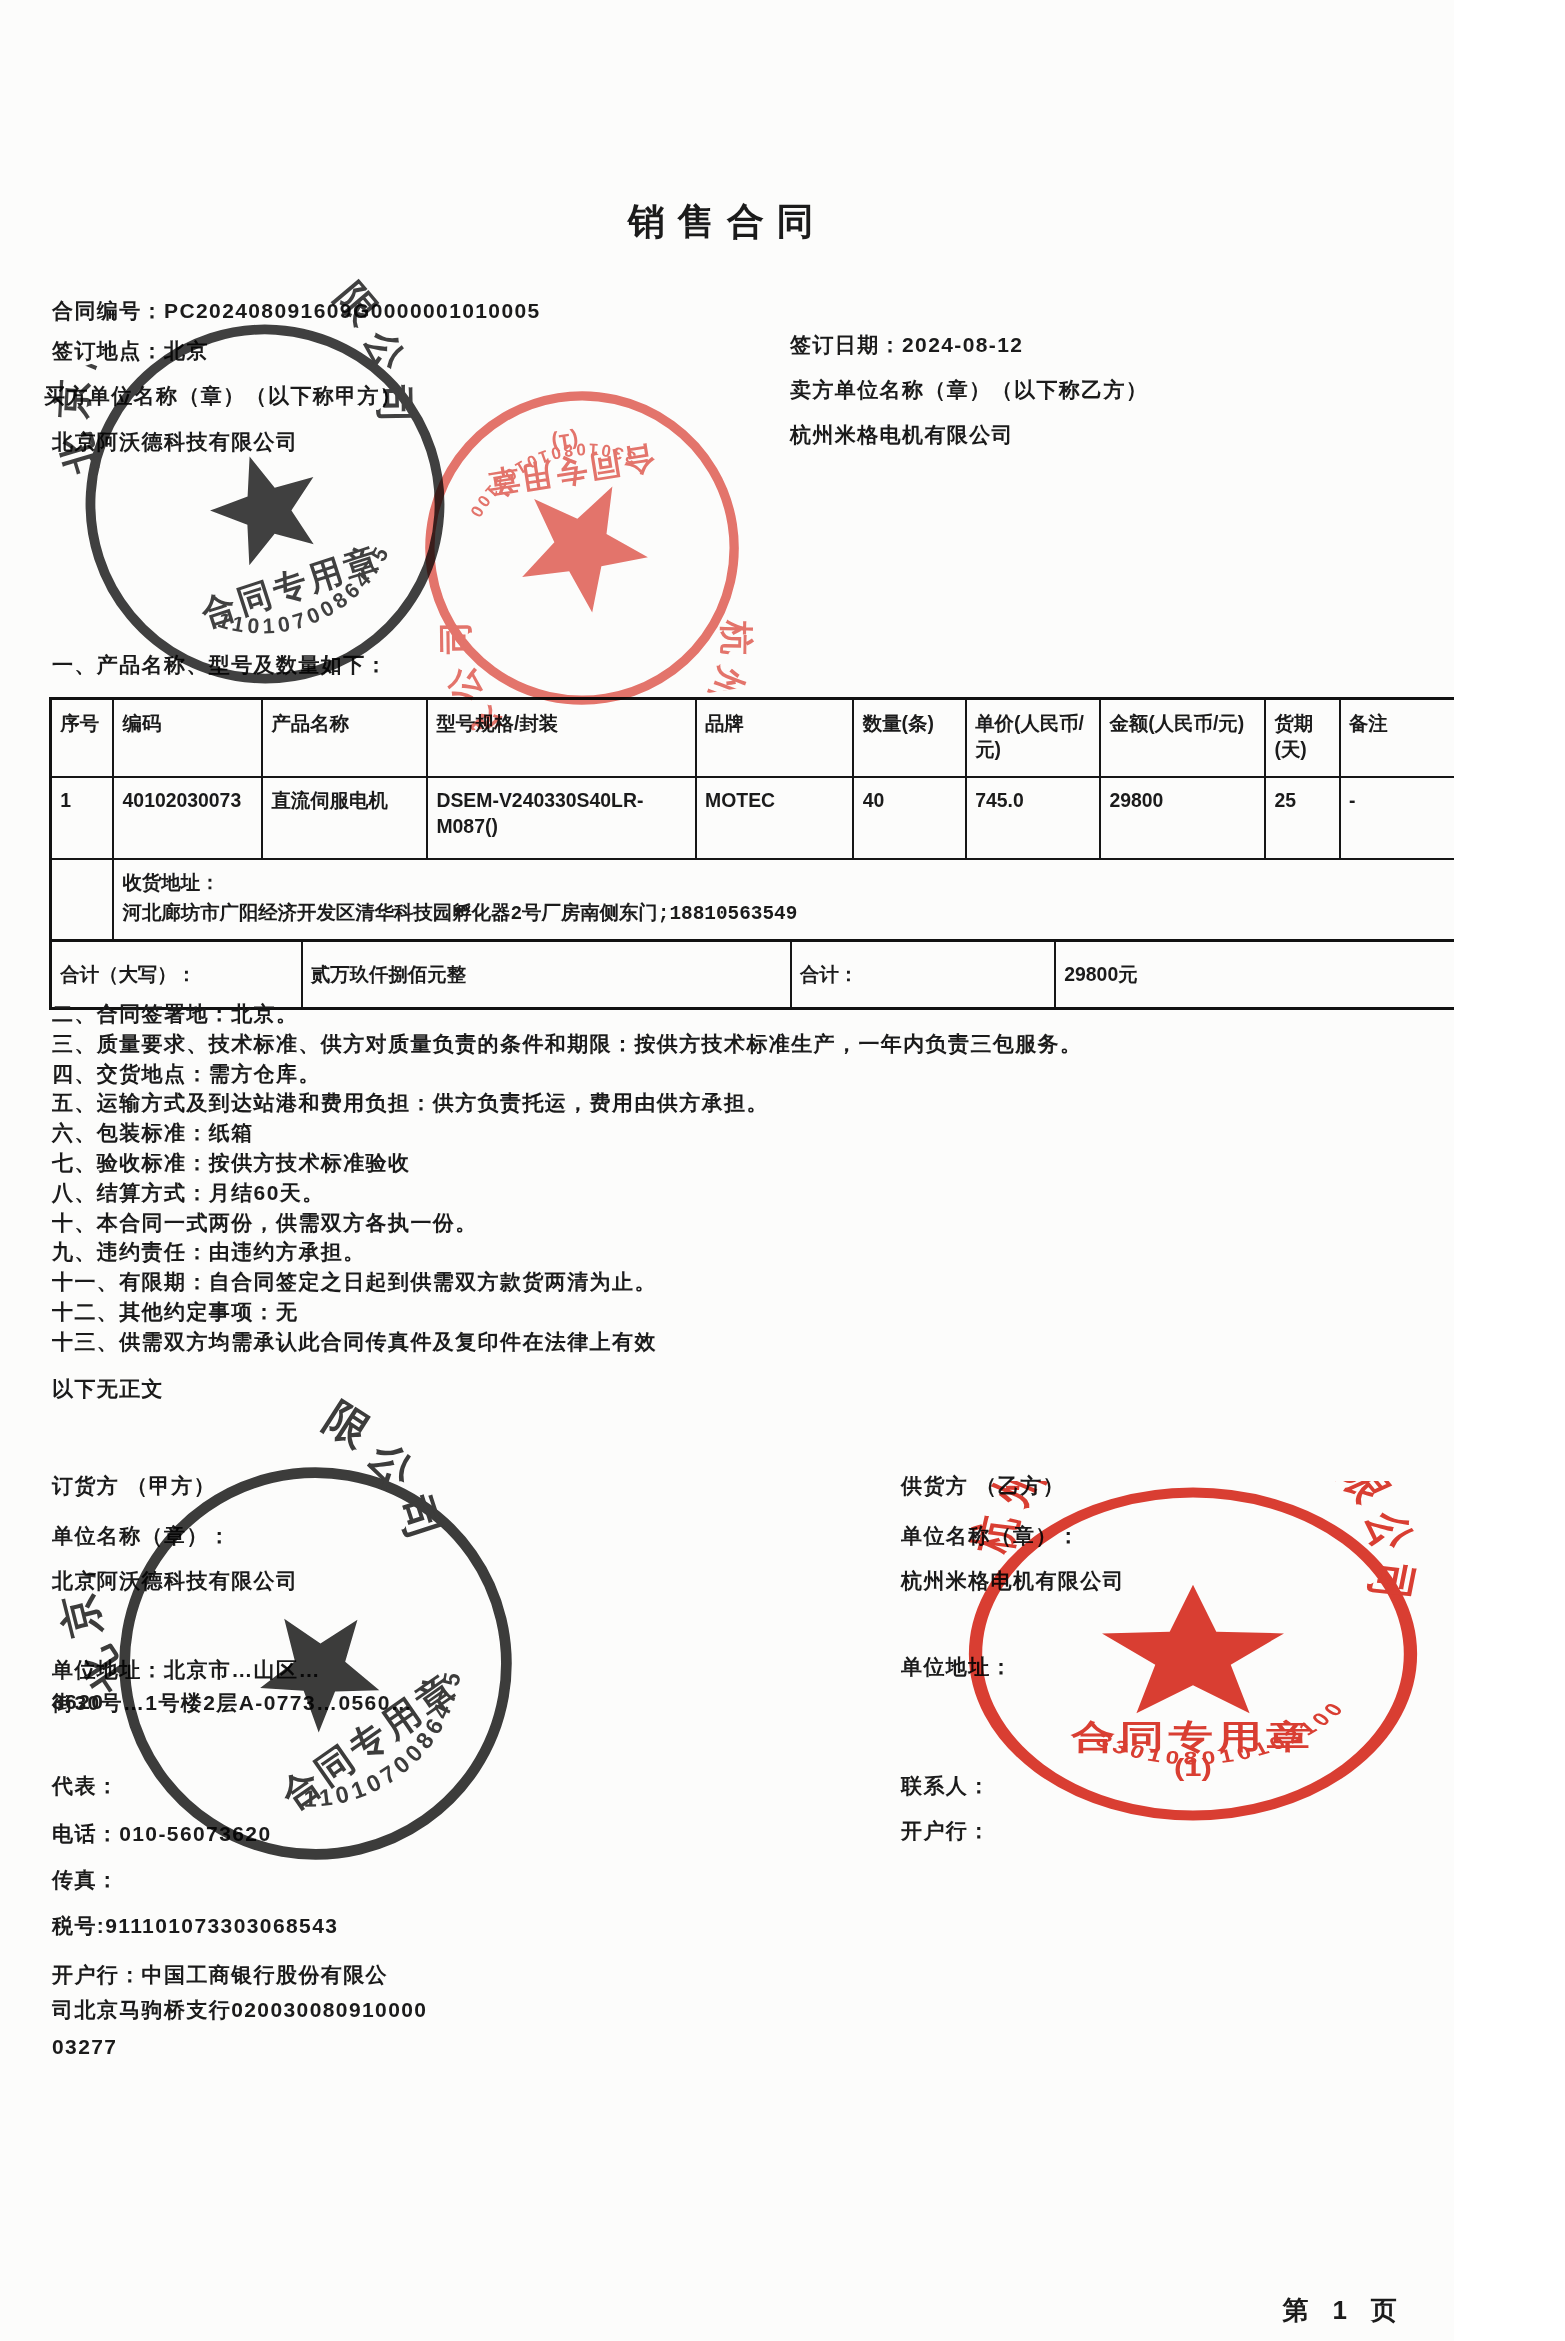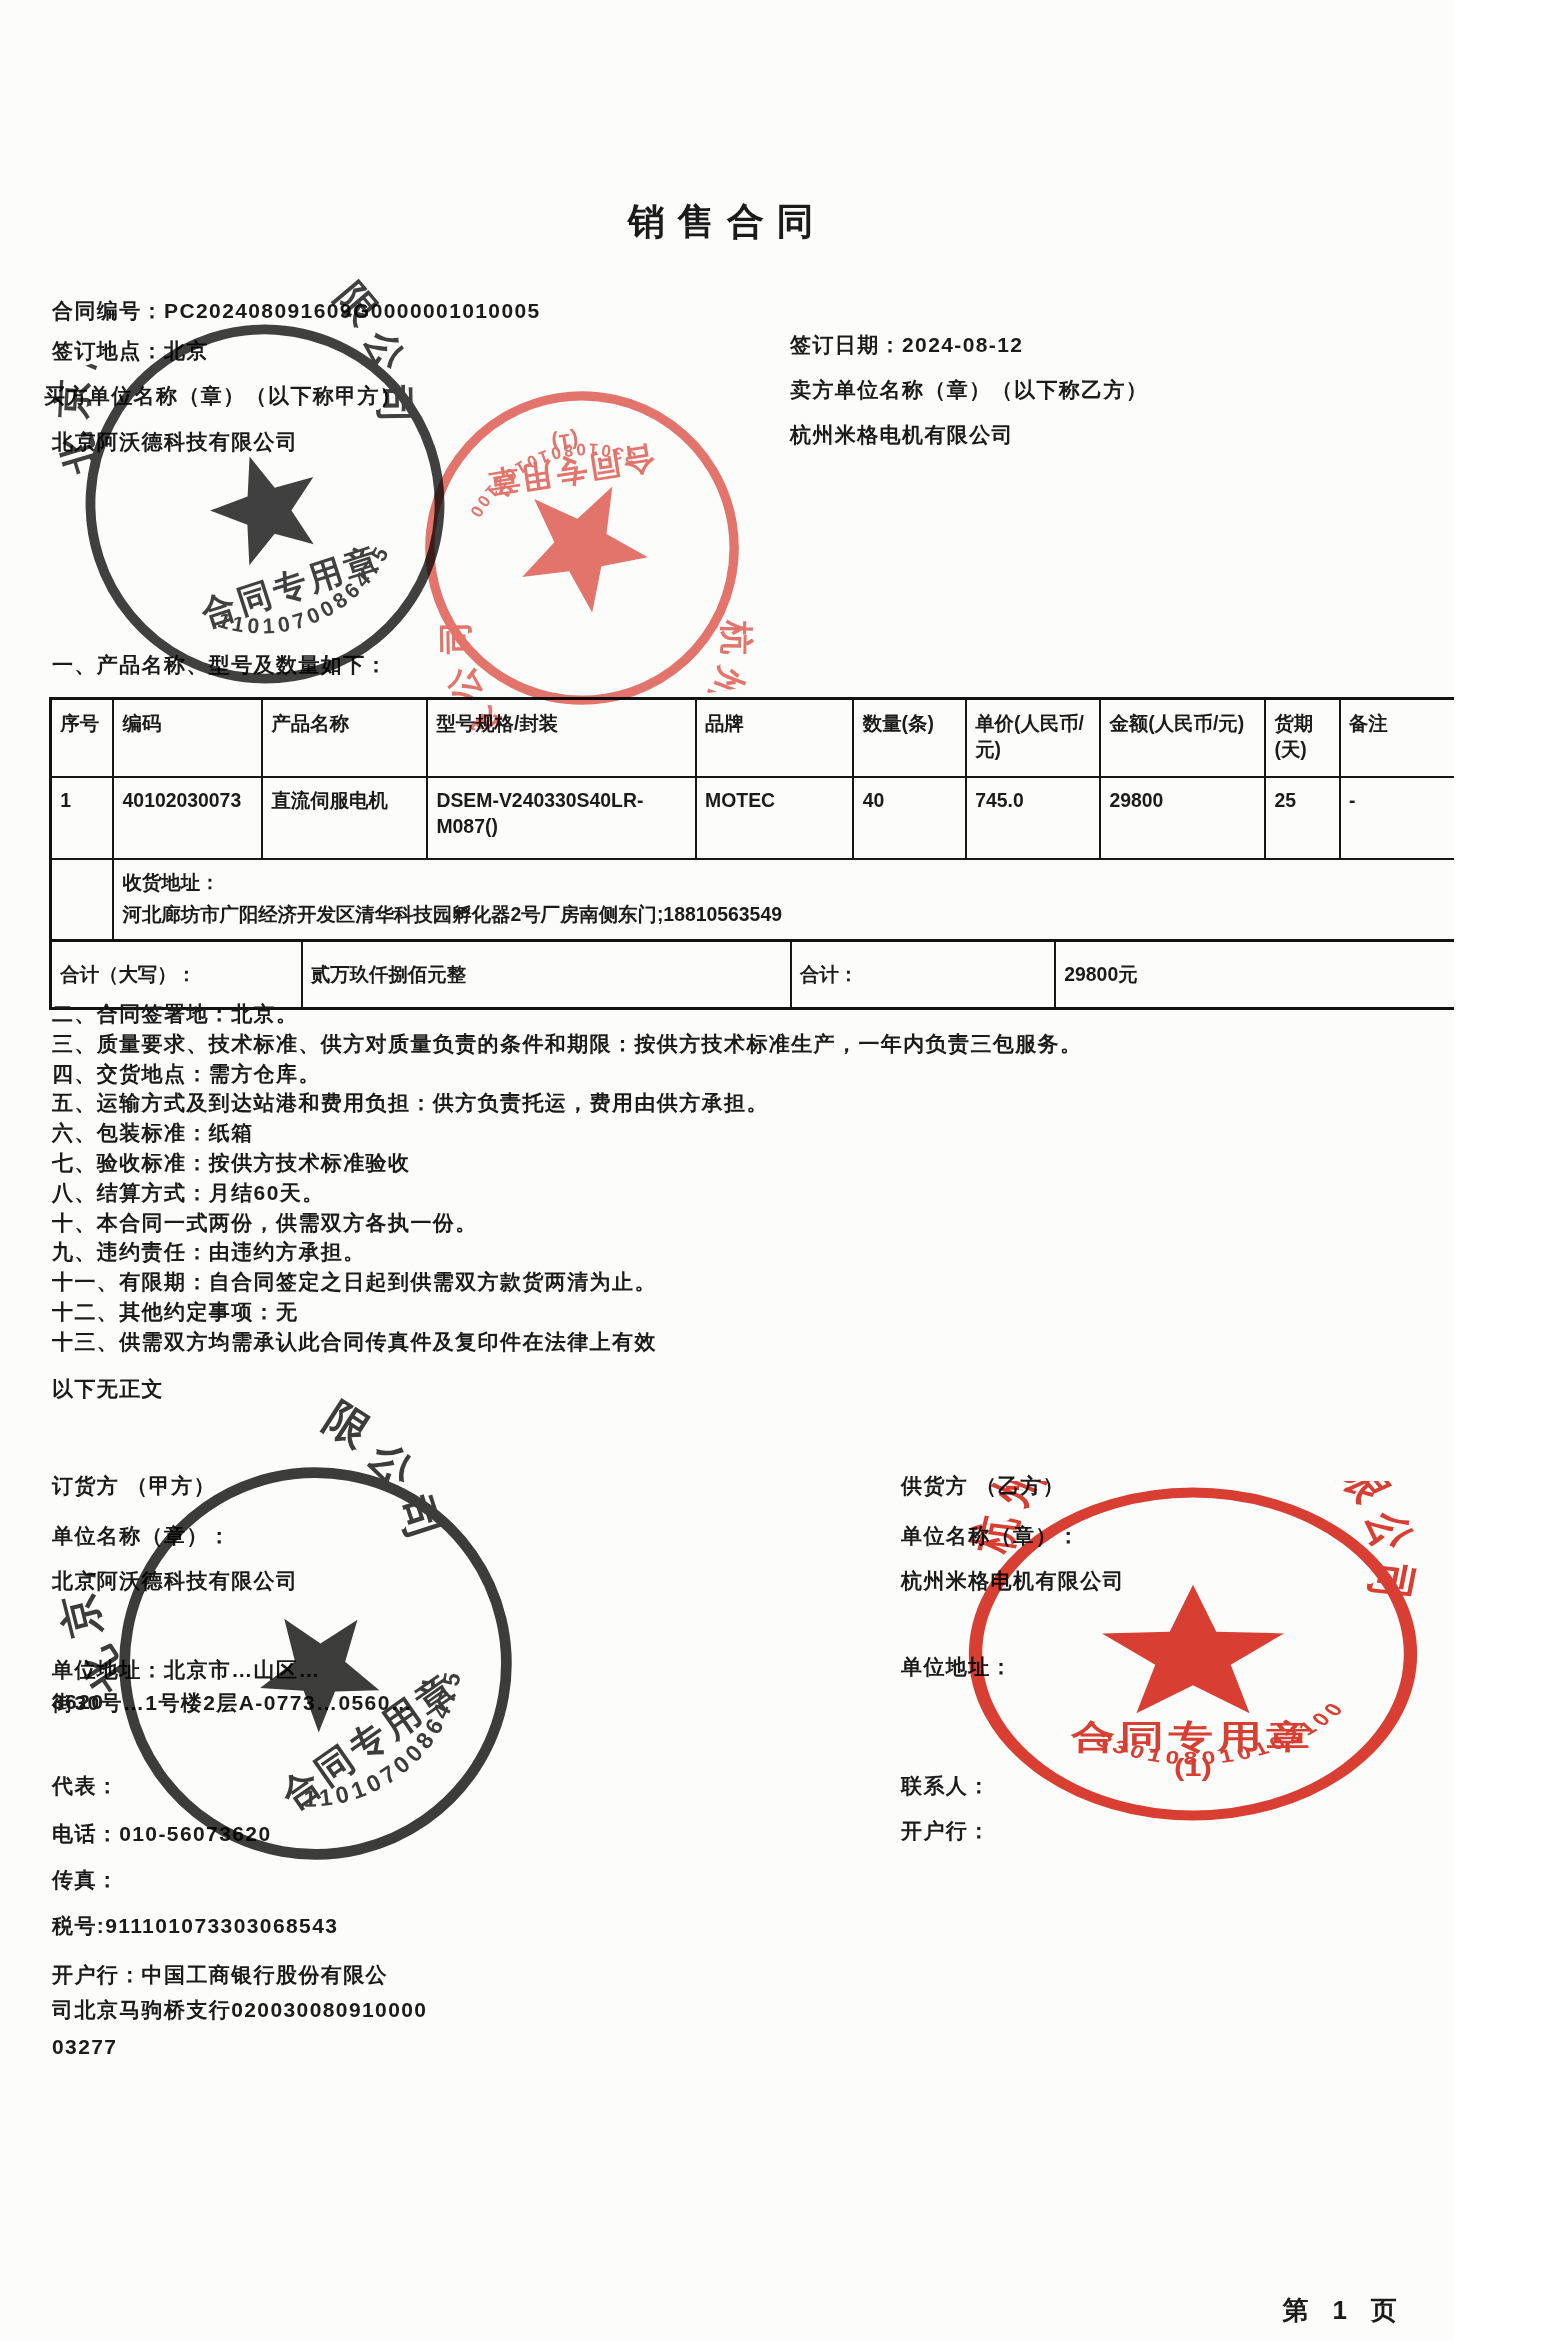--- a/index.html
+++ b/index.html
@@ -93,21 +93,21 @@
         <td>40</td>
         <td>745.0</td>
         <td>29800</td>
         <td>25</td>
         <td>-</td>
       </tr>
       <tr style="height:82px;">
         <td class="addr-first"></td>
         <td colspan="9">
           <div>收货地址：</div>
-          <div style="margin-top:5.5px;">河北廊坊市广阳经济开发区清华科技园孵化器2号厂房南侧东门;18810563549</div>
+          <div style="margin-top:5.5px;font-family:Liberation Mono, monospace;">河北廊坊市广阳经济开发区清华科技园孵化器2号厂房南侧东门;18810563549</div>
         </td>
       </tr>
     </tbody>
       </table>
     <table class="outer totals" style="margin-top:-3.5px;">
       <colgroup>
         <col style="width:17.2%">
           <col style="width:33.5%">
           <col style="width:18.1%">
           <col style="width:31.2%">

